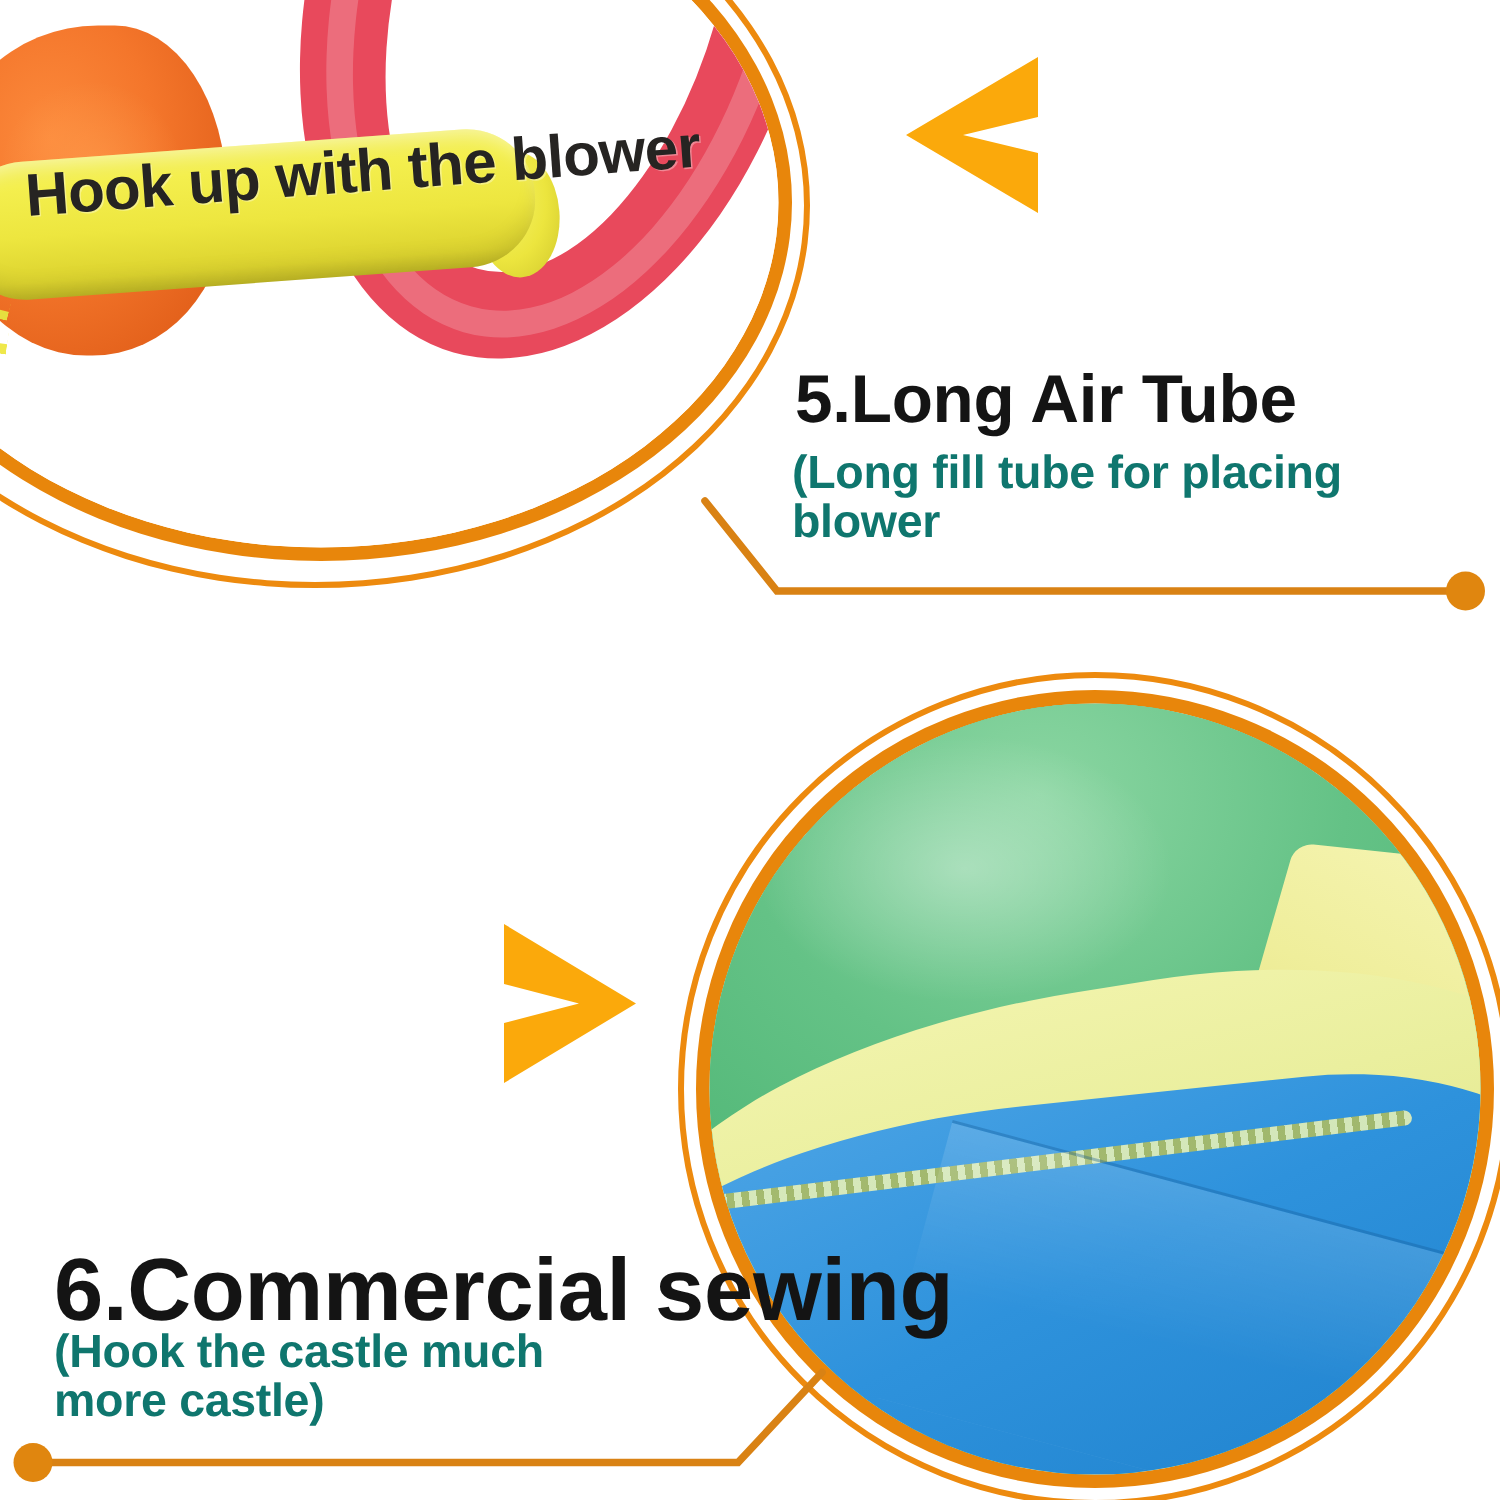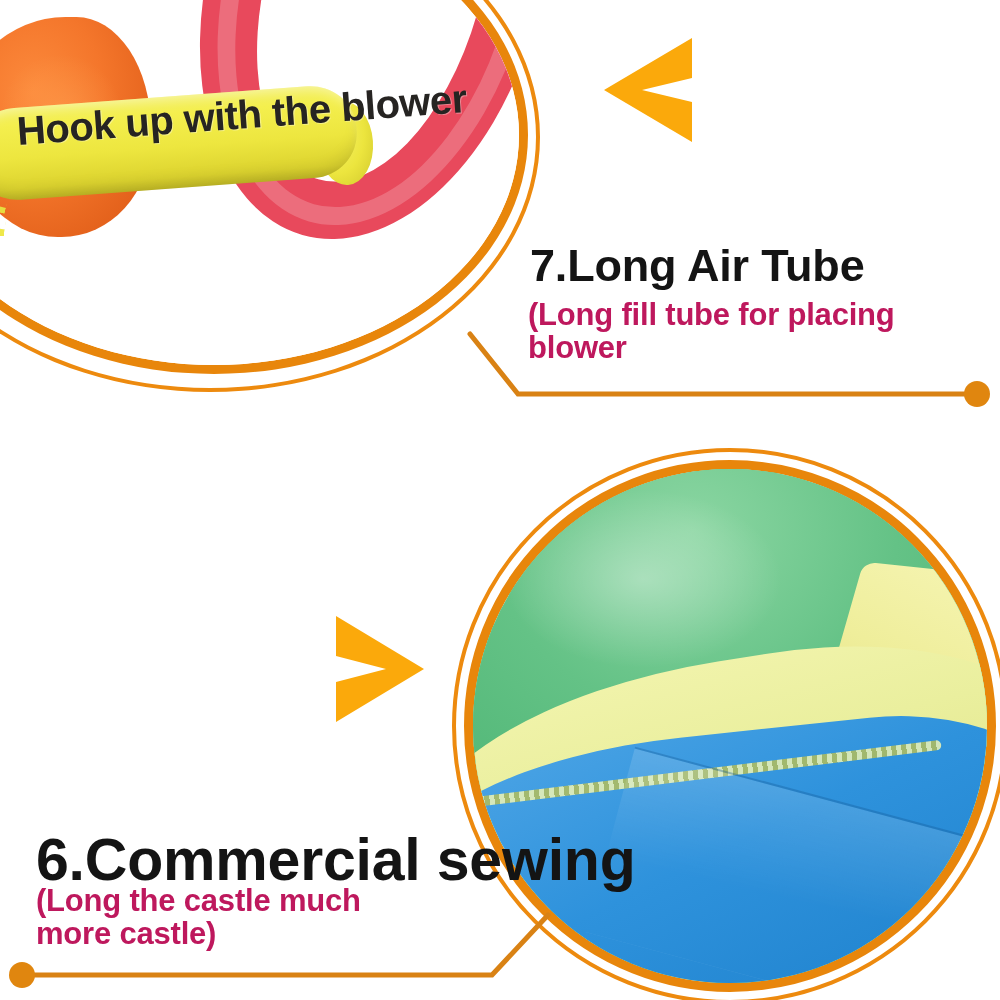--- a/index.html
+++ b/index.html
@@ -129,21 +129,21 @@
 
   
   .feat-title {
     font-weight: 700;
     color: #141414;
     letter-spacing: -0.2px;
     white-space: nowrap;
   }
   .feat-sub {
     font-weight: 700;
-    color: #be185d;
+    color: #0f766e;
     letter-spacing: -0.2px;
     line-height: 1.08;
   }
 
   
   .conn-top {
     left: 430px; top: 320px;
     width: 570px; height: 100px;
   }
   .conn-bot {
@@ -230,21 +230,21 @@
       <div class="abs tube-text">Hook up with the blower</div>
     </div>
   </div>
 
   <div class="abs" style="left:596px; top:34px;">
     <svg width="104" height="112" viewBox="0 0 104 112" aria-hidden="true">
       <path d="M96 4 L96 44 L46 56 L96 68 L96 108 L8 56 Z" fill="#FBA90B"></path>
     </svg>
   </div>
 
-  <div class="abs feat-title" style="left:530px; top:240px; font-size:45px;">7.Long Air Tube</div>
+  <div class="abs feat-title" style="left:530px; top:240px; font-size:45px;">5.Long Air Tube</div>
 
   <div class="abs feat-sub" style="left:528px; top:298px; font-size:31px; width:470px;">
     <div>(Long fill tube for placing blower</div>
   </div>
 
   <svg class="abs conn-top" viewBox="0 0 570 100">
     <path d="M40 14 L88 74 L540 74" fill="none" stroke="#D98214" stroke-width="5" stroke-linecap="round" stroke-linejoin="miter"></path>
     <circle cx="547" cy="74" r="13" fill="#E0860F"></circle>
   </svg>
 
@@ -264,21 +264,21 @@
 
   <div class="abs" style="left:326px; top:612px;">
     <svg width="106" height="114" viewBox="0 0 106 114" aria-hidden="true">
       <path d="M10 4 L10 44 L60 57 L10 70 L10 110 L98 57 Z" fill="#FBA90B"></path>
     </svg>
   </div>
 
   <div class="abs feat-title" style="left:36px; top:826px; font-size:59px;">6.Commercial sewing</div>
 
   <div class="abs feat-sub" style="left:36px; top:884px; font-size:31px; width:420px;">
-    <div> (Long the castle much</div>
+    <div> (Hook the castle much</div>
     <div>more castle)</div>
   </div>
 
   <svg class="abs conn-bot" viewBox="0 0 620 180">
     <path d="M33 155 L492 155 L548 95" fill="none" stroke="#D98214" stroke-width="5" stroke-linecap="round" stroke-linejoin="miter"></path>
     <circle cx="22" cy="155" r="13" fill="#E0860F"></circle>
   </svg>
 
 </div>
 

